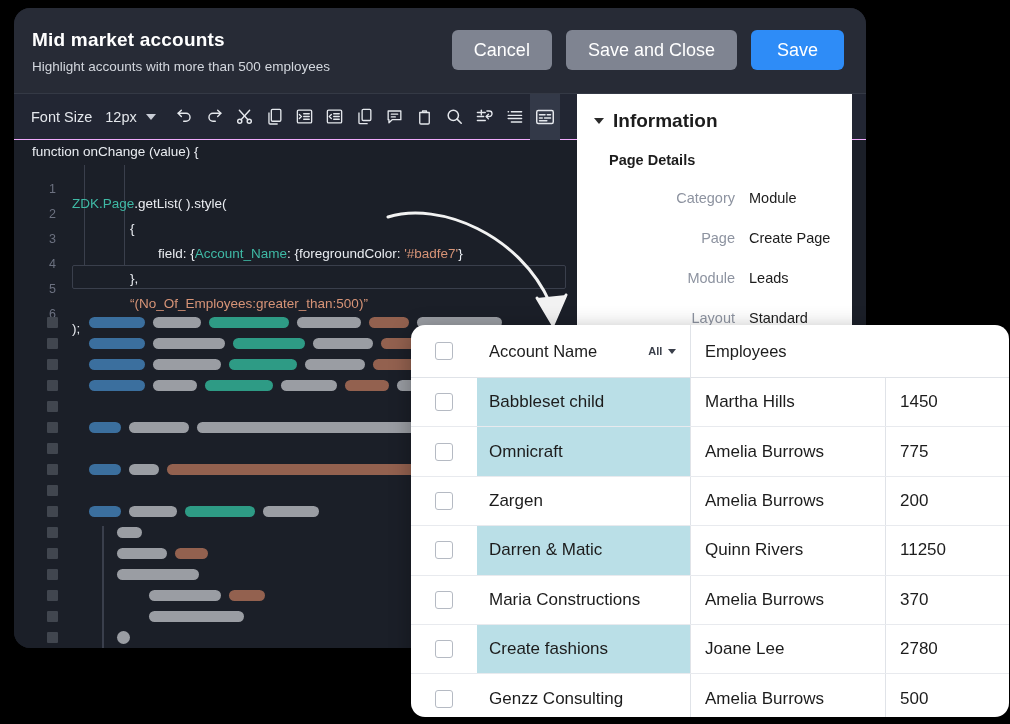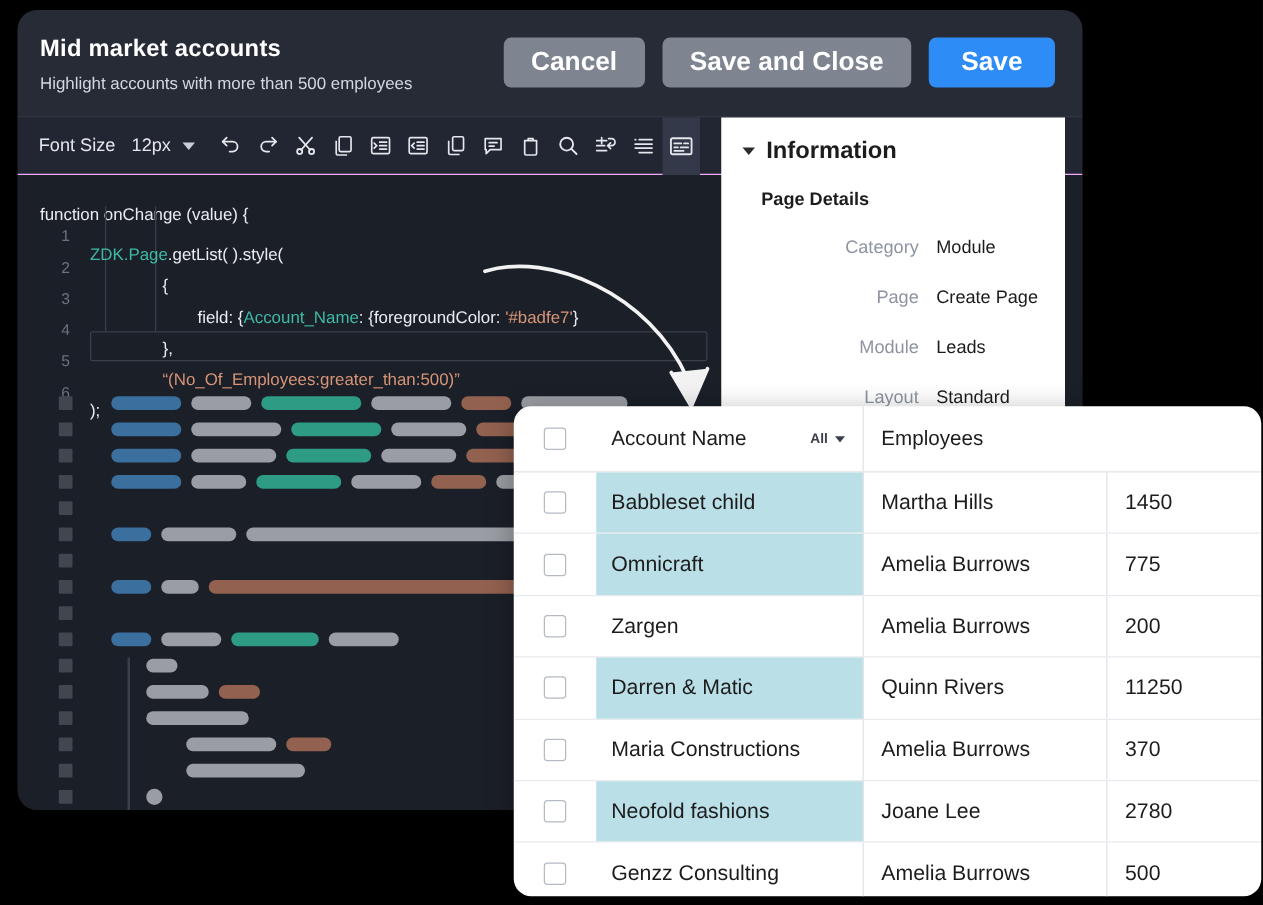--- a/index.html
+++ b/index.html
@@ -35,22 +35,22 @@
     position: absolute; left: 18px; top: 51px;
     font-size: 13.5px; color: #d3d7de;
   }
   .hdr-btns {
     position: absolute; right: 22px; top: 22px;
     display: flex; gap: 14px; align-items: center;
   }
   .btn {
     height: 40px; border: none; border-radius: 6px;
     font-family: "Liberation Sans", sans-serif;
-    font-size: 21px; color: #ffffff; cursor: pointer;
-    padding: 0 22px; white-space: nowrap; font-weight: bold;
+    font-size: 18px; color: #ffffff; cursor: pointer;
+    padding: 0 22px; white-space: nowrap;
   }
   .btn-grey { background: #7f8491; }
   .btn-blue { background: #2e8cf7; padding: 0 26px; }
 
   
   .toolbar {
     position: relative; height: 46px;
     background: #222633;
     border-bottom: 1px solid #f0abfc;
     display: flex; align-items: center;
@@ -73,21 +73,21 @@
   }
   .tb-ic svg { display: block; }
   .tb-ic.active { background: #333948; }
 
   
   .code {
     position: relative; height: 508px; background: #1b1f28;
     overflow: hidden;
   }
   .fn-line {
-    position: absolute; left: 18px; top: 24px;
+    position: absolute; left: 18px; top: 4px;
     font-size: 13.5px; color: #e9ecf1;
   }
   .code-block { position: absolute; left: 0; top: 38px; width: 100%; }
   .crow { position: relative; height: 25px; }
   .lnum {
     position: absolute; left: 26px; width: 16px; text-align: right;
     font-size: 12.5px; color: #6c7180; top: 4px;
   }
   .ctext {
     position: absolute; left: 58px; top: 18px;
@@ -592,21 +592,21 @@
           </div>
           <div class="c-emp">
             <span class="td-txt">370</span>
           </div>
         </div>
         <div class="trow">
           <div class="c-chk">
             <div class="chk"></div>
           </div>
           <div class="c-name hi">
-            <span class="td-txt">Neofold fashions</span>
+            <span class="td-txt">Create fashions</span>
           </div>
           <div class="c-owner">
             <span class="td-txt">Joane Lee</span>
           </div>
           <div class="c-emp">
             <span class="td-txt">2780</span>
           </div>
         </div>
         <div class="trow">
           <div class="c-chk">

